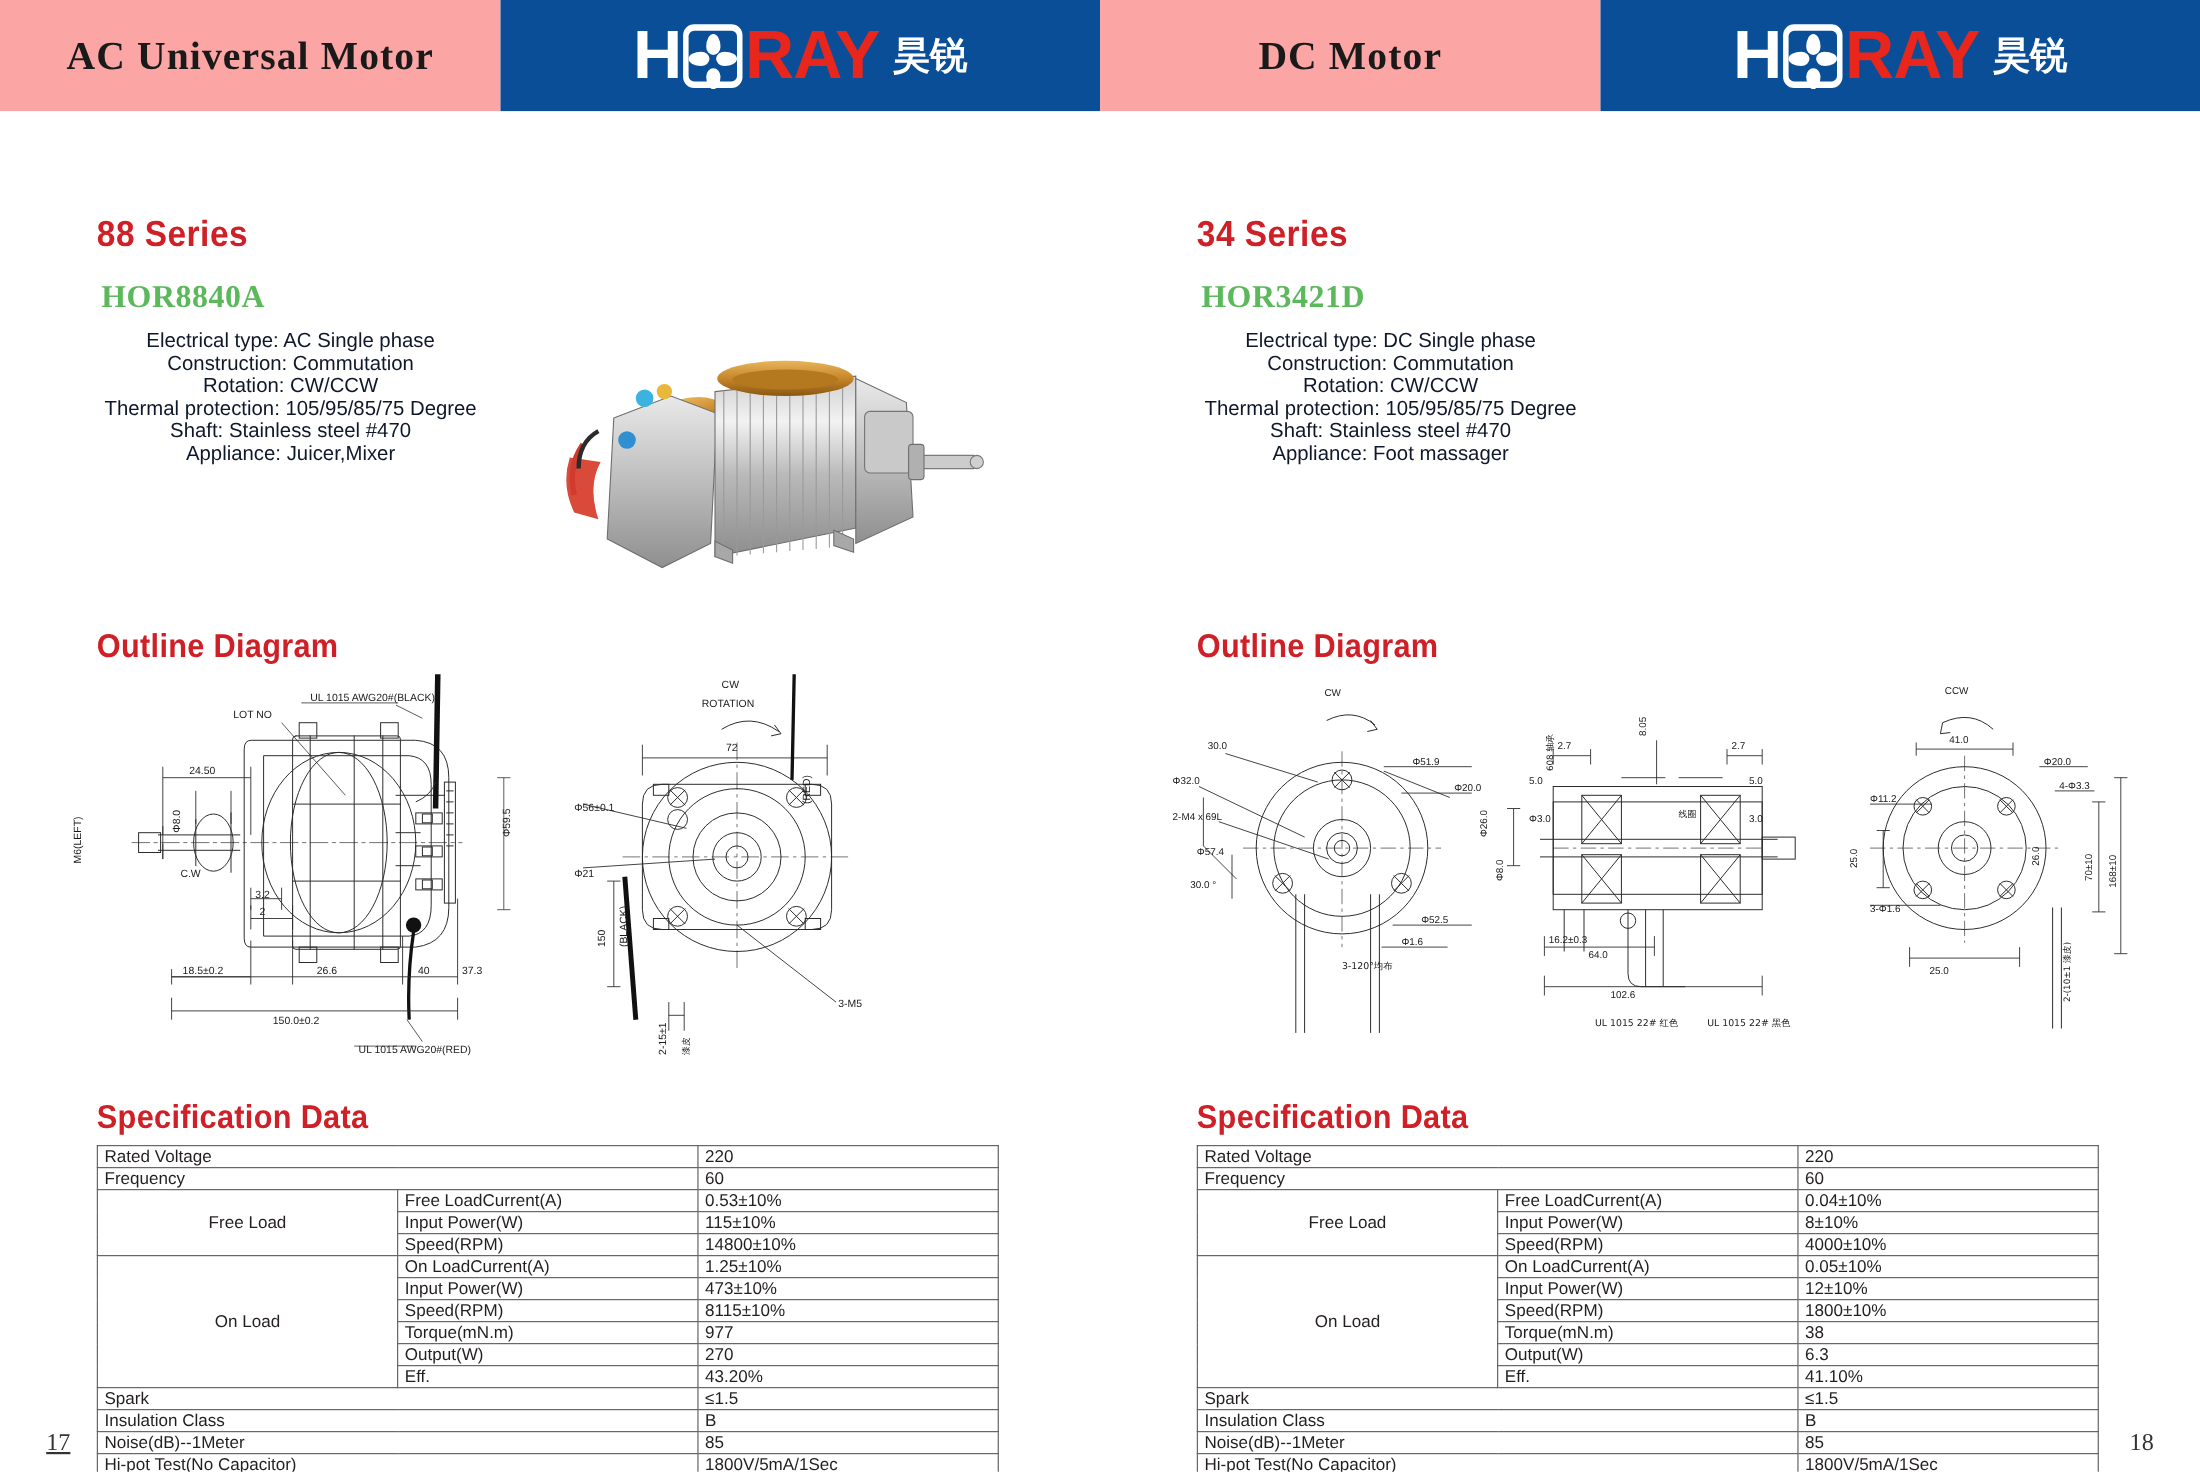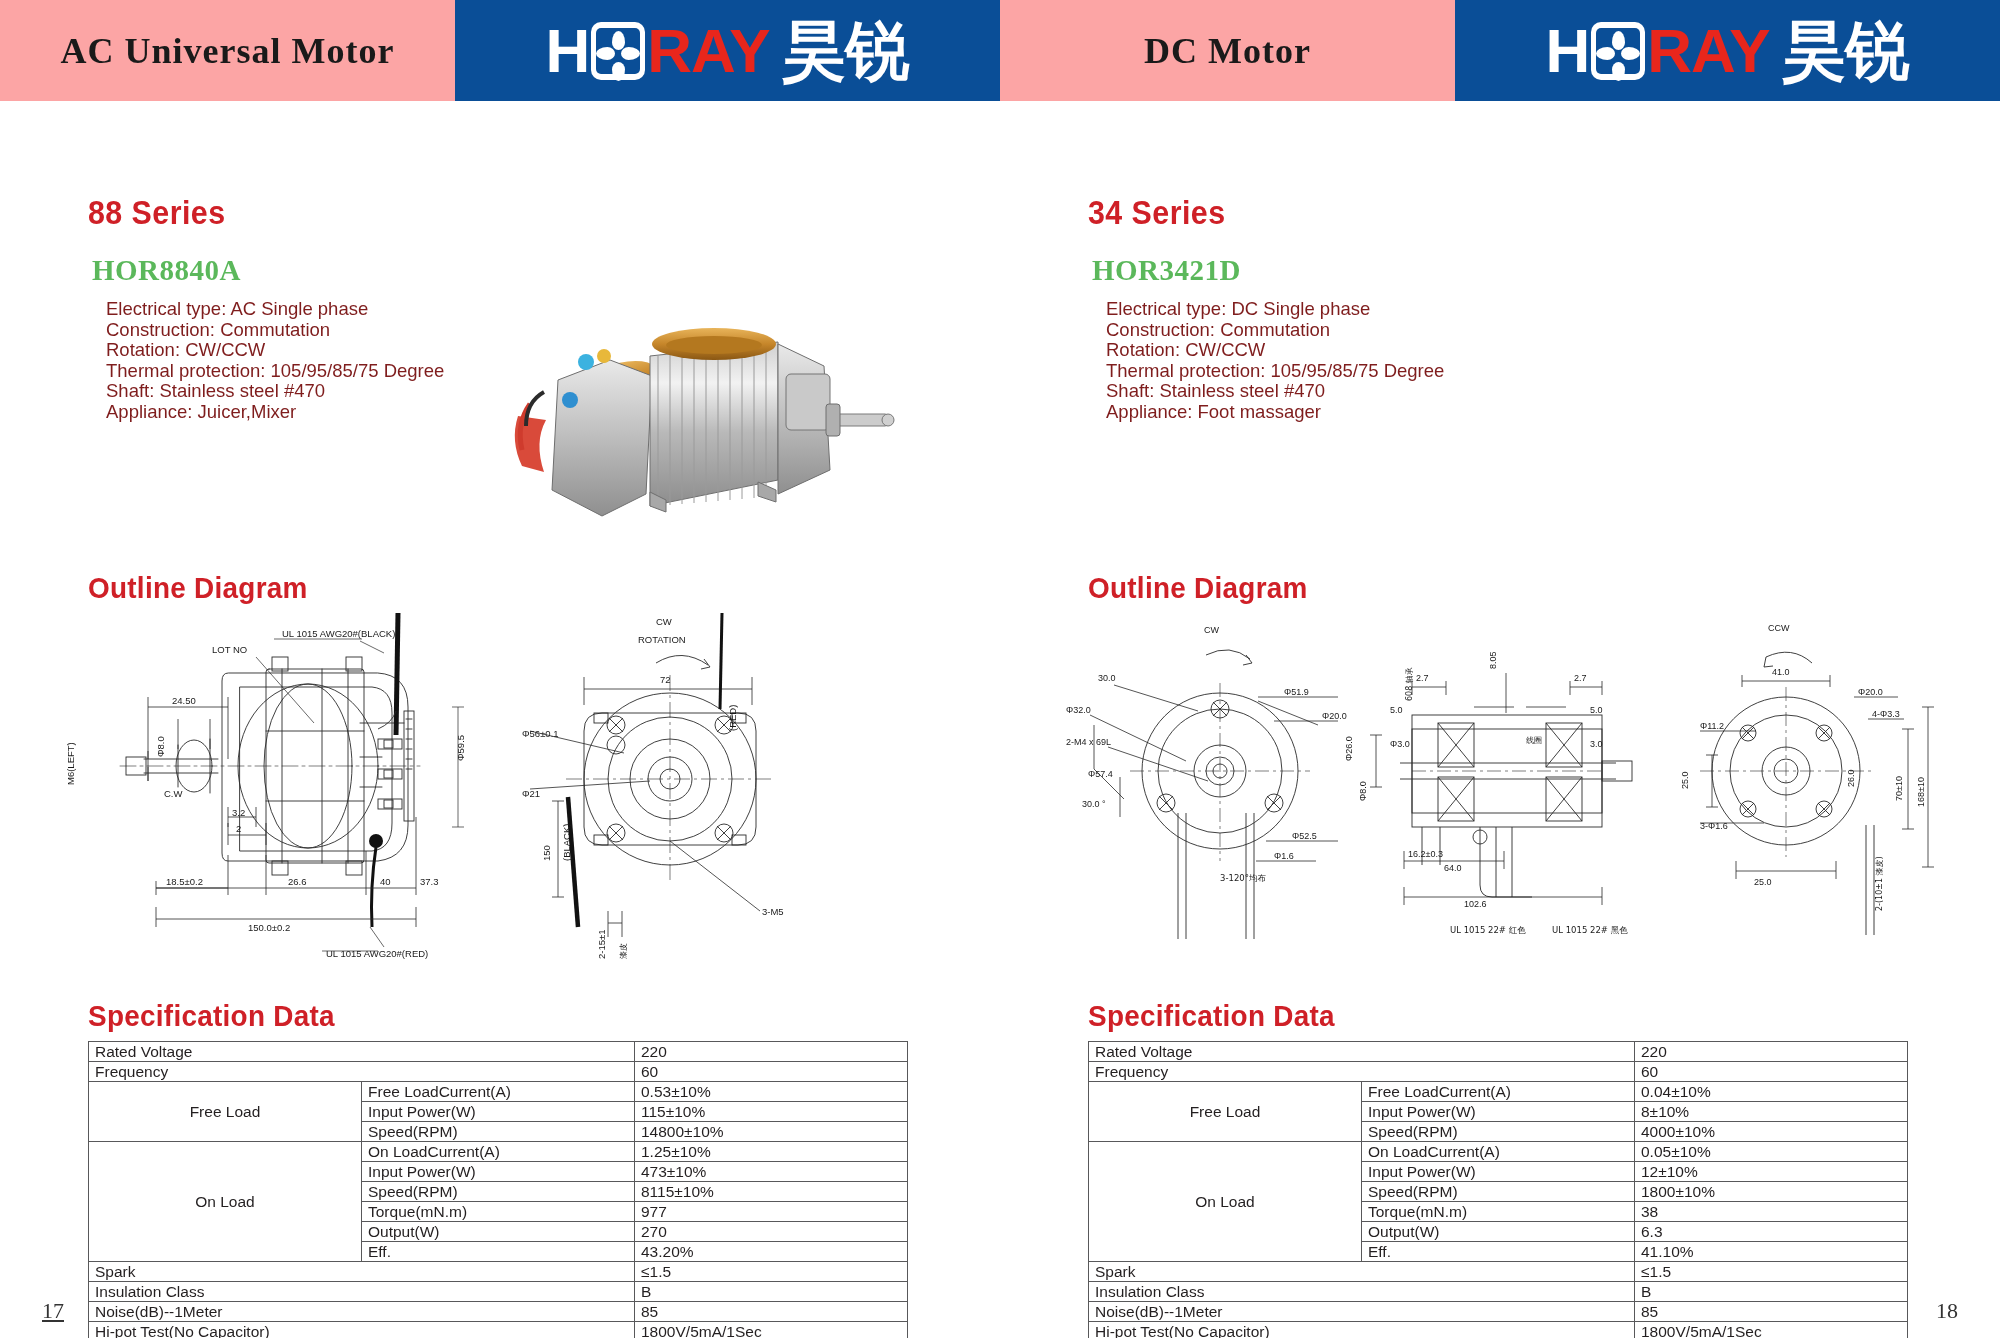--- a/index.html
+++ b/index.html
@@ -57,21 +57,21 @@
   .p-bot { left:20.5px; top:40px; transform:rotate(180deg); }
   .p-lft { left:8px; top:22px; transform:rotate(-90deg); }
   .p-rgt { left:33px; top:22px; transform:rotate(90deg); }
   .logo-ray {
     font-family:"Liberation Sans", sans-serif;
     font-weight:bold; font-size:62px; color:#e8261c;
     letter-spacing:-1px; line-height:1;
   }
   .logo-cn {
     font-family:"DejaVu Sans", sans-serif;
-    font-weight:bold; font-size:64px; color:#ffffff;
+    font-weight:bold; font-size:34px; color:#ffffff;
     margin-left:12px; line-height:1;
   }
 
   
   .page { position:relative; width:1776px; height:1237px; }
   .col { position:absolute; top:0; width:1000px; height:1237px; }
   .col.left  { left:0; }
   .col.right { left:1000px; }
 
   .series-title {
@@ -81,23 +81,24 @@
     letter-spacing:0.5px;
     transform:scaleX(0.92); transform-origin:left center;
   }
   .model-no {
     position:absolute; left:92px; top:153px;
     font-family:"Liberation Serif", serif;
     font-weight:bold; font-size:29px; color:#5bb85b;
     letter-spacing:0.5px;
   }
   .spec-list {
-    position:absolute; left:106px; top:198px;
-    font-size:18.5px; line-height:20.5px; color:#7f1d1d;
+    position:absolute; left:95px; top:198px;
+    font-size:18.5px; line-height:20.5px; color:#0f172a;
     white-space:pre-line;
+    text-align:center;
   }
 
   .sec-head {
     position:absolute; left:88px;
     font-family:"Liberation Sans", sans-serif;
     font-weight:bold; font-size:30px; color:#cf2027;
     letter-spacing:0.3px;
     transform:scaleX(0.93); transform-origin:left center;
   }
   .sec-head.outline { top:470px; }

